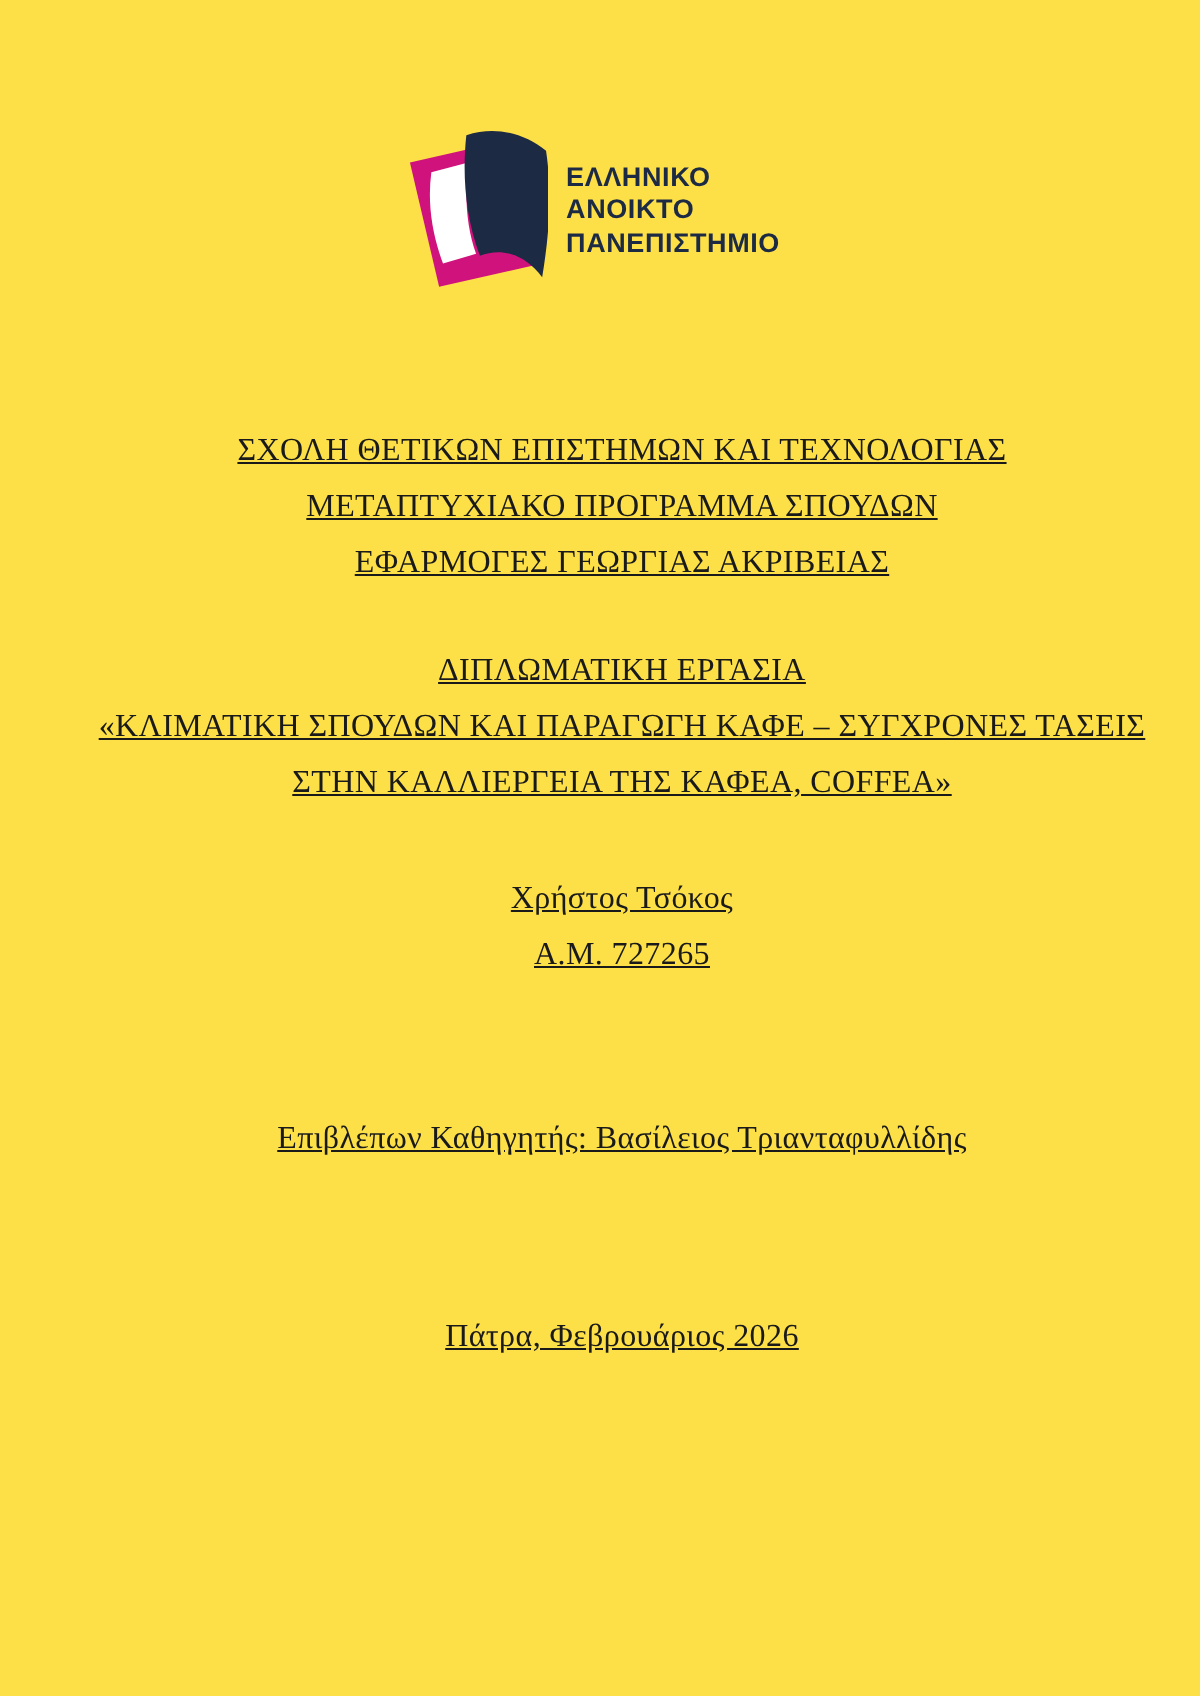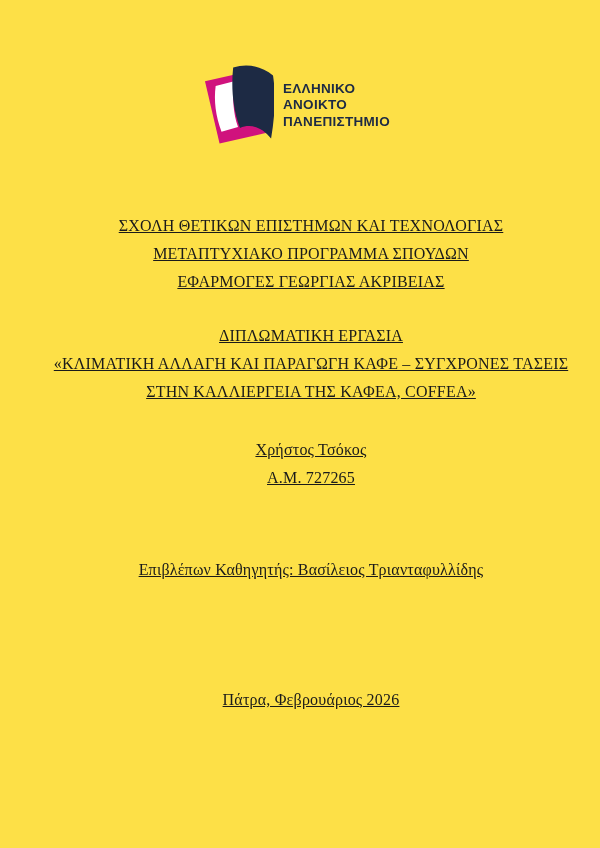--- a/index.html
+++ b/index.html
@@ -40,21 +40,21 @@
     position: absolute;
     left: 22px;      
     right: 0;
     text-align: center;
   }
   .lines { font-size: 16px; line-height: 28px; letter-spacing: 0.2px; white-space: nowrap; text-decoration: underline; }
   .institution-block { top: 212px; }
   .thesis-block      { top: 322px; }
   .author-block      { top: 436px; }
   .supervisor-block  { top: 556px; }
-  .date-block        { top: 686px; }
+  .date-block        { top: 655px; }
 </style>
 </head>
 <body>
 
 <div class="page">
 
   <div class="logo">
     <svg class="logo-mark" viewBox="-2 0 72 85" xmlns="http://www.w3.org/2000/svg" aria-hidden="true">
 
       <path d="M -1 17 L 52 5 L 67 69 L 14 81 Z" fill="#d0127d"></path>
@@ -71,21 +71,21 @@
   </div>
 
   <div class="content-axis lines institution-block">
     <div>ΣΧΟΛΗ ΘΕΤΙΚΩΝ ΕΠΙΣΤΗΜΩΝ ΚΑΙ ΤΕΧΝΟΛΟΓΙΑΣ</div>
     <div>ΜΕΤΑΠΤΥΧΙΑΚΟ ΠΡΟΓΡΑΜΜΑ ΣΠΟΥΔΩΝ</div>
     <div>ΕΦΑΡΜΟΓΕΣ ΓΕΩΡΓΙΑΣ ΑΚΡΙΒΕΙΑΣ</div>
   </div>
 
   <div class="content-axis lines thesis-block">
     <div>ΔΙΠΛΩΜΑΤΙΚΗ ΕΡΓΑΣΙΑ</div>
-    <div>«ΚΛΙΜΑΤΙΚΗ ΑΛΛΑΓΗ ΚΑΙ ΠΑΡΑΓΩΓΗ ΚΑΦΕ – ΣΥΓΧΡΟΝΕΣ ΤΑΣΕΙΣ</div>
+    <div>«ΚΛΙΜΑΤΙΚΗ ΣΠΟΥΔΩΝ ΚΑΙ ΠΑΡΑΓΩΓΗ ΚΑΦΕ – ΣΥΓΧΡΟΝΕΣ ΤΑΣΕΙΣ</div>
     <div>ΣΤΗΝ ΚΑΛΛΙΕΡΓΕΙΑ ΤΗΣ ΚΑΦΕΑ, COFFEA»</div>
   </div>
 
   <div class="content-axis lines author-block">
     <div>Χρήστος Τσόκος</div>
     <div>Α.Μ. 727265</div>
   </div>
 
   <div class="content-axis lines supervisor-block">
     <div>Επιβλέπων Καθηγητής: Βασίλειος Τριανταφυλλίδης</div>

